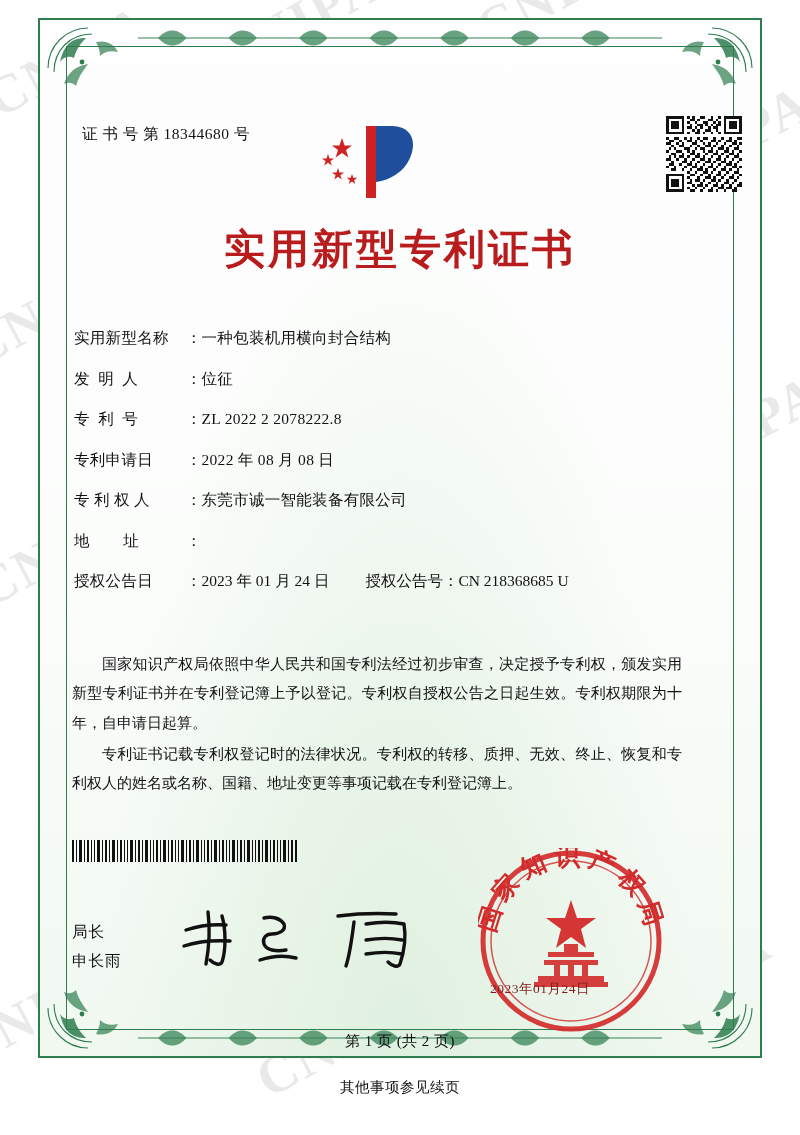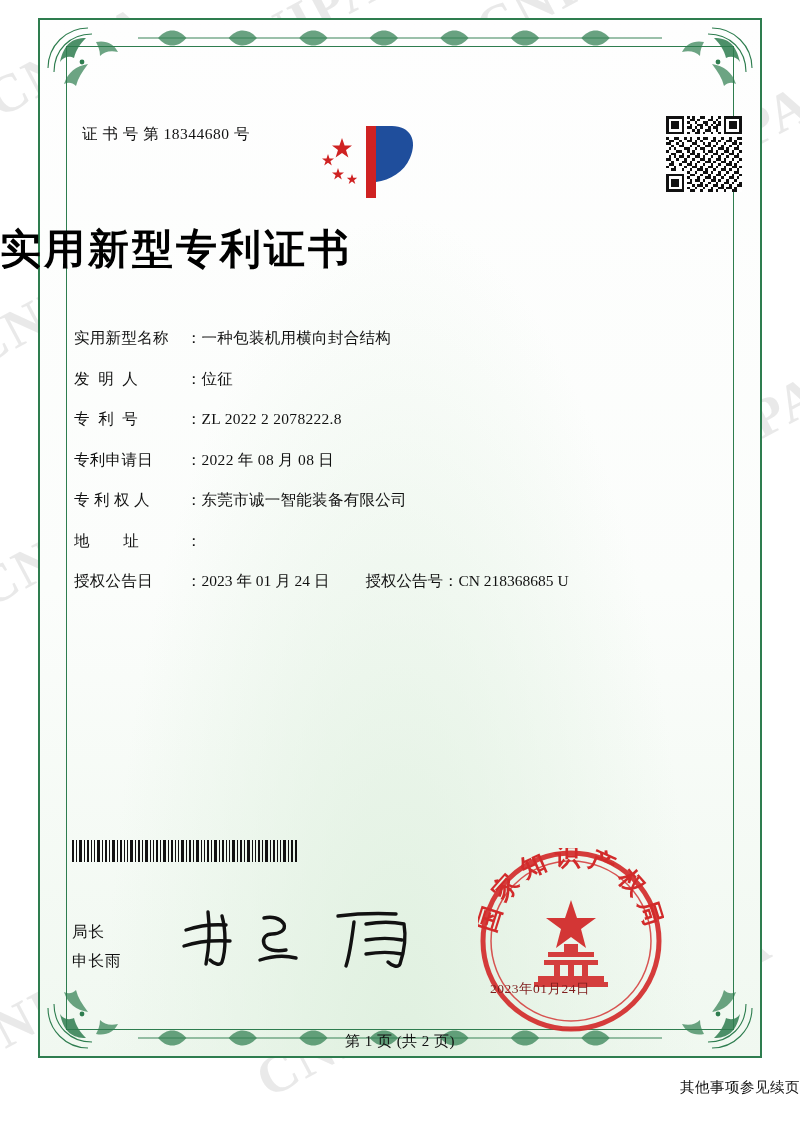--- a/index.html
+++ b/index.html
@@ -112,25 +112,26 @@
     top: 116px;
     width: 76px;
     height: 76px;
   }
   .qr svg { width:100%; height:100%; display:block; }
 
   .title {
     position: absolute;
     left: 0; right: 0;
     top: 222px;
+    text-align: center;
     font-family: "DejaVu Serif", "Liberation Serif", serif;
     font-size: 41px;
     font-weight: bold;
     letter-spacing: 3px;
-    color: #000000;
+    color: #b91c1c;
   }
 
   
   .fields {
     position: absolute;
     left: 74px;
     top: 330px;
     width: 600px;
     font-size: 15.5px;
     line-height: 1;
@@ -232,21 +233,21 @@
     left: 0; right: 0;
     top: 1032px;
     text-align: center;
     font-size: 15px;
     letter-spacing: .5px;
   }
   .footer-note {
     position: absolute;
     left: 0; right: 0;
     top: 1078px;
-    text-align: right;
+    text-align: center;
     font-size: 14.5px;
     letter-spacing: .5px;
     color: #111;
   }
 </style>
 </head>
 <body>
 
 <div id="page">
 
@@ -631,20 +632,24 @@
     <div class="field-inline">
       <span class="f-label">授权公告日</span>
       <span class="f-colon">：</span>
       <span>2023 年 01 月 24 日</span>
       <span class="f-label2">授权公告号</span>
       <span class="f-colon">：</span>
       <span>CN 218368685 U</span>
     </div>
   </div>
 
+  <div class="paras">
+    <p>国家知识产权局依照中华人民共和国专利法经过初步审查，决定授予专利权，颁发实用新型专利证书并在专利登记簿上予以登记。专利权自授权公告之日起生效。专利权期限为十年，自申请日起算。</p>
+    <p>专利证书记载专利权登记时的法律状况。专利权的转移、质押、无效、终止、恢复和专利权人的姓名或名称、国籍、地址变更等事项记载在专利登记簿上。</p>
+  </div>
 
   <div class="barcode">
     <svg viewBox="0 0 226 22" preserveAspectRatio="none" shape-rendering="crispEdges">
       <rect width="226" height="22" fill="none"></rect>
       <g fill="#111">
         <rect x="0" y="0" width="2" height="22"></rect>
           <rect x="4" y="0" width="1" height="22"></rect>
         <rect x="7" y="0" width="3" height="22"></rect>
           <rect x="12" y="0" width="1" height="22"></rect>
         <rect x="15" y="0" width="2" height="22"></rect>

